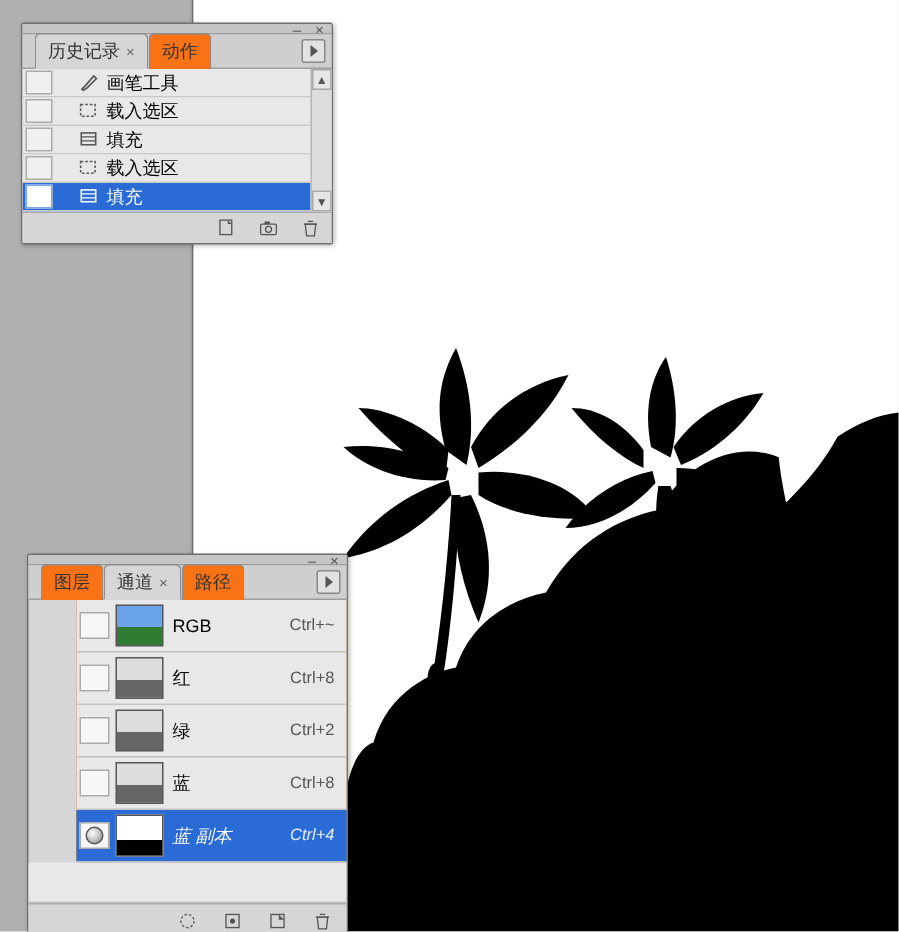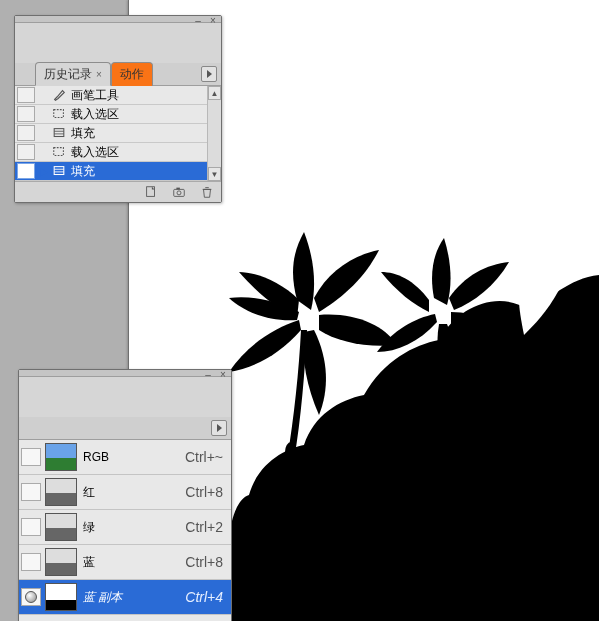--- a/index.html
+++ b/index.html
@@ -56,23 +56,22 @@
     color: #555;
     font-size: 10px;
     cursor: pointer;
   }
   .tab-row {
     display: flex;
     align-items: flex-end;
     height: 22px;
     background: #cfcfcf;
     border-bottom: 1px solid #9e9e9e;
-    padding-left: 20px;
-    position: relative;
-    margin-top: 40px;
+    padding-left: 8px;
+    position: relative;
   }
   .tab {
     padding: 3px 8px 2px 8px;
     margin-right: 0px;
     font-size: 12px;
     color: #333;
     background: #f97316;
     border: 1px solid #8d8d8d;
     border-bottom: none;
     border-top-left-radius: 4px;
@@ -190,21 +189,21 @@
   }
   .panel-footer .ficon {
     width:16px;height:14px;
     display:flex;align-items:center;justify-content:center;
     cursor:pointer;
   }
   .panel-footer .ficon svg{width:14px;height:14px;}
 
   
   #channels-panel { left: 18px; top: 369px; width: 212px; }
-  .channels-body { background:#a16207; }
+  .channels-body { background:#a16207;margin-left:32px; }
   .channel-item {
     display:flex;
     align-items:center;
     height: 34px;
     border-bottom:1px solid #c4c4c4;
     background:#e8e8e8;
     padding-left:2px;
   }
   .channel-item.selected {
     background:#2a6bd6;
@@ -231,21 +230,21 @@
     margin-right:6px;
     background:#fff;
     position:relative;
     overflow:hidden;
   }
   .channel-item .thumb .tfill{
     position:absolute;left:0;bottom:0;right:0;height:40%;
   }
   .channel-item .ch-label{flex:1;font-size:12px;}
   .channel-item .ch-key{
-    font-size:14px;
+    font-size:11px;
     color:#555;
     margin-right:8px;
   }
   .channel-item.selected .ch-key{color:#e5eeff;}
   .channels-spacer{height:26px;background:#e8e8e8;border-bottom:1px solid #c4c4c4;}
   .channels-footer{
     height:22px;background:#d6d6d6;border-top:1px solid #aaa;
     display:flex;justify-content:flex-end;align-items:center;
     gap:14px;padding-right:8px;
   }
@@ -399,20 +398,25 @@
 </div>
 
 <div class="panel" id="channels-panel">
   <div class="panel-bar">
     <div class="panel-controls">
       <span>–</span>
       <span>×</span>
     </div>
   </div>
   <div class="tab-row">
+    <div id="channels-tabs" style="display: flex;">
+        <div class="tab"><span>图层</span></div>
+        <div class="tab active"><span>通道</span><span class="close-x">×</span></div>
+        <div class="tab"><span>路径</span></div>
+      </div>
     <div class="flyout"></div>
   </div>
   <div class="channels-body" id="channels-list">
       <div class="channel-item">
         <div class="vis-box"></div>
         <div class="thumb" style="background: linear-gradient(rgb(106, 163, 232), rgb(106, 163, 232) 55%, rgb(46, 125, 50) 55%);">
           <div class="tfill" style="background: rgb(46, 125, 50);"></div>
         </div>
         <div class="ch-label">RGB</div>
         <div class="ch-key">Ctrl+~</div>

